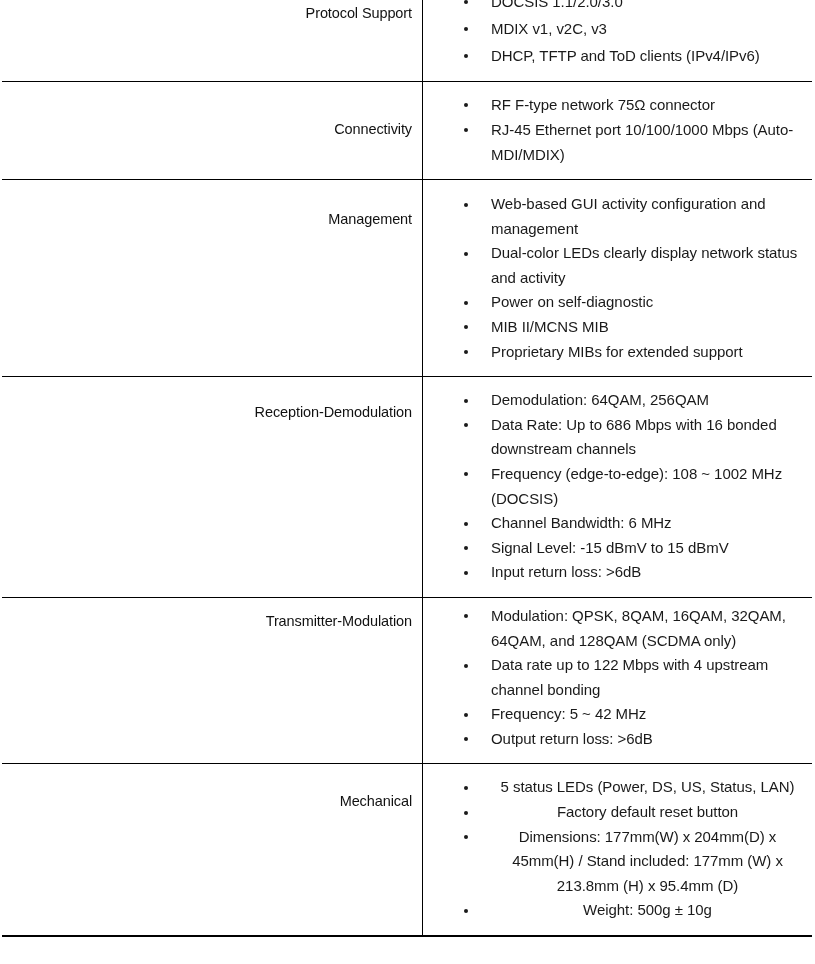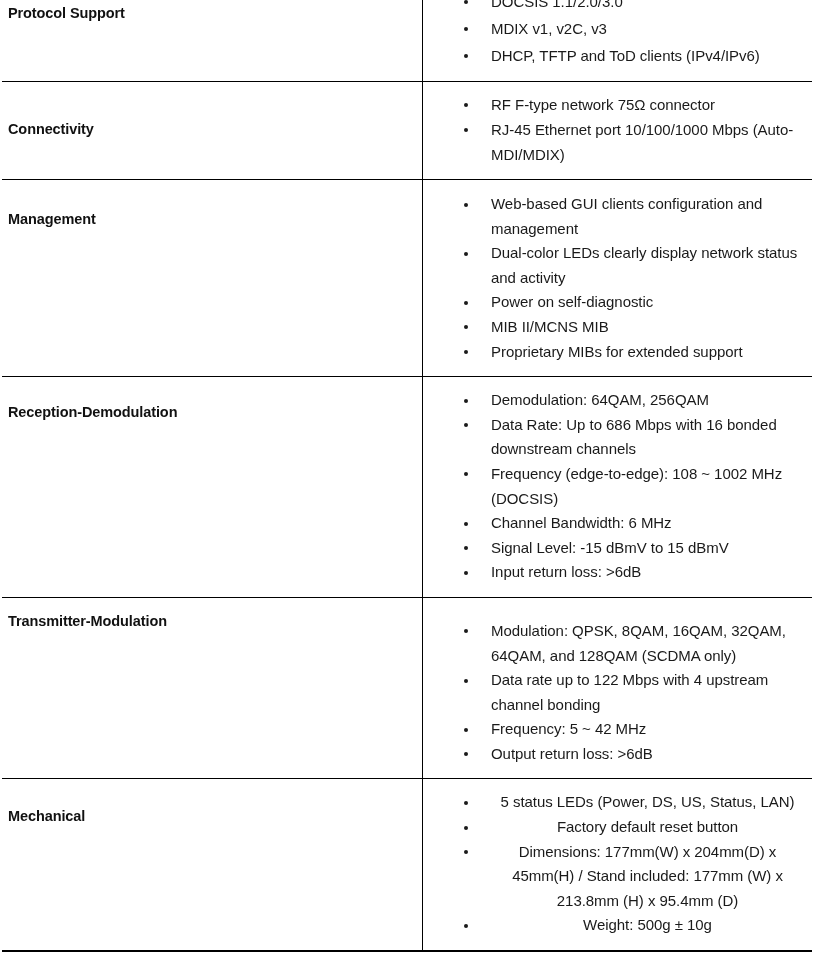--- a/index.html
+++ b/index.html
@@ -39,24 +39,25 @@
   }
 
   
   td.label-cell {
     width: 404px;
     border-right: 1.6px solid #000000;
     padding: 14px 10px 14px 6px;
   }
   .label-text {
     font-size: 14.5px;
-    font-weight: bold;
+    font-weight: normal;
     line-height: 1.25;
     letter-spacing: -0.1px;
     color: #111111;
+    text-align: right;
   }
 
   
   td.items-cell {
     padding: 10px 8px 12px 0px;
   }
 
   ul.spec-list {
     list-style: none;
     margin: 0;
@@ -88,21 +89,21 @@
   tr.row-connectivity ul.spec-list li { line-height: 25px; }
   tr.row-protocol td.label-cell { padding-top: 26px; }
   tr.row-connectivity td.label-cell { padding-top: 38px; }
   tr.row-management td.label-cell { padding-top: 30px; margin-left: 28px; }
   tr.row-reception td.label-cell { padding-top: 26px; }
   tr.row-transmitter td.label-cell { }
   tr.row-mechanical td.label-cell { padding-top: 28px; }
 
   tr.row-management td.items-cell { padding-top: 12px; }
   tr.row-reception td.items-cell { padding-top: 11px; margin-left: 42px; }
-  tr.row-transmitter td.items-cell { padding-top: 21px; }
+  tr.row-transmitter td.items-cell { padding-top: 6px; }
   tr.row-mechanical td.items-cell { padding-top: 11px; text-align: center; }
 </style>
 </head>
 <body>
 
 <table class="spec-table">
   <tbody>
 
     <tr class="row-protocol">
       <td class="label-cell">
@@ -128,21 +129,21 @@
         </ul>
       </td>
     </tr>
 
     <tr class="row-management">
       <td class="label-cell">
         <div class="label-text">Management</div>
       </td>
       <td class="items-cell">
         <ul class="spec-list">
-          <li>Web-based GUI clients configuration and management</li>
+          <li>Web-based GUI activity configuration and management</li>
           <li>Dual-color LEDs clearly display network status and activity</li>
           <li>Power on self-diagnostic</li>
           <li>MIB II/MCNS MIB</li>
           <li>Proprietary MIBs for extended support</li>
         </ul>
       </td>
     </tr>
 
     <tr class="row-reception">
       <td class="label-cell">

